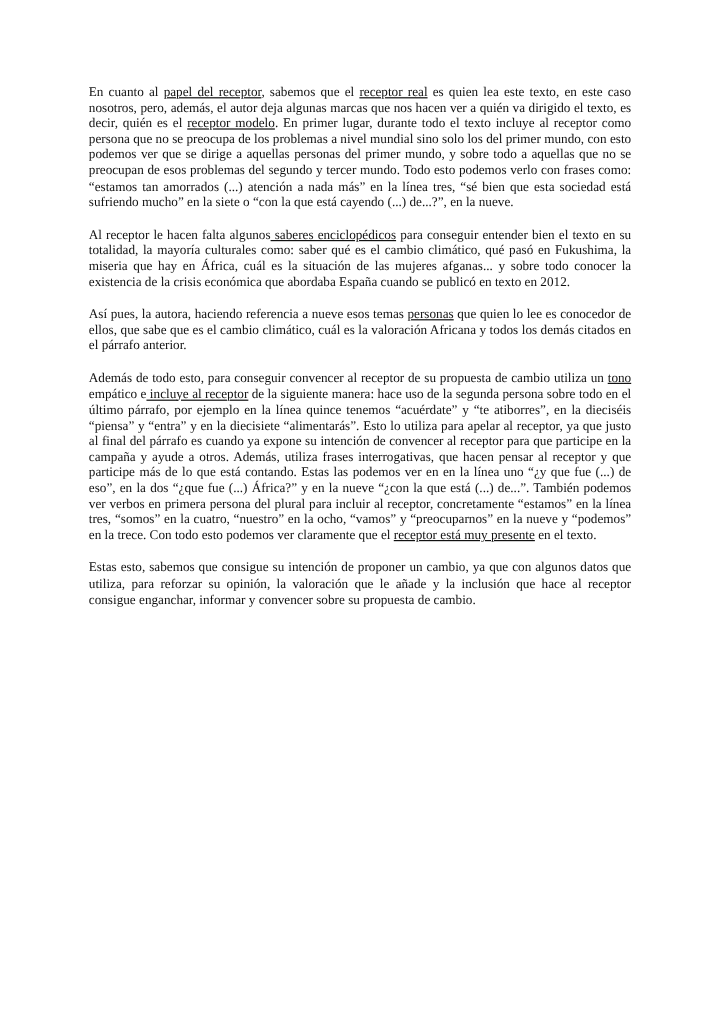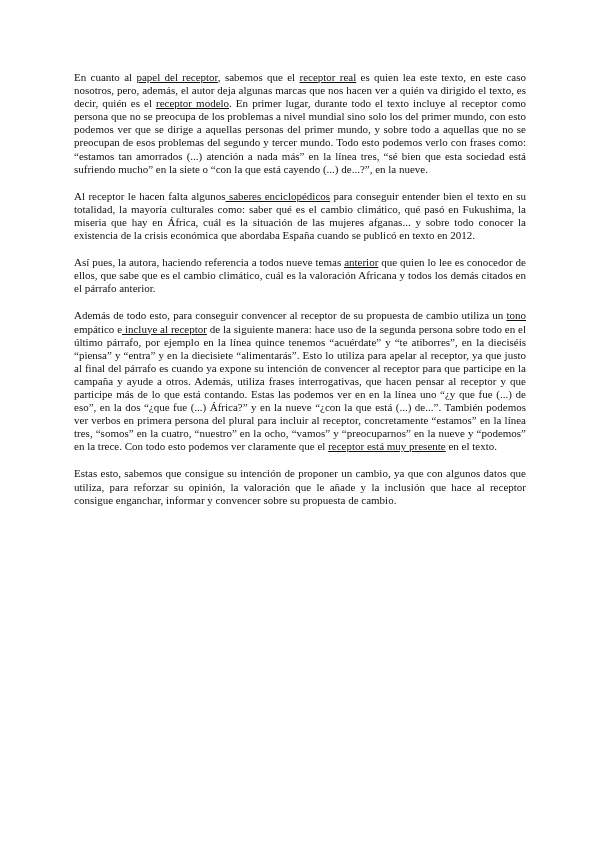--- a/index.html
+++ b/index.html
@@ -14,21 +14,21 @@
 <body>
 
 <div class="page">
   <p>
     <span>En cuanto al </span><span class="u">papel del receptor</span><span>, sabemos que el </span><span class="u">receptor real</span><span> es quien lea este texto, en este caso nosotros, pero, además, el autor deja algunas marcas que nos hacen ver a quién va dirigido el texto, es decir, quién es el </span><span class="u">receptor modelo</span><span>. En primer lugar, durante todo el texto incluye al receptor como persona que no se preocupa de los problemas a nivel mundial sino solo los del primer mundo, con esto podemos ver que se dirige a aquellas personas del primer mundo, y sobre todo a aquellas que no se preocupan de esos problemas del segundo y tercer mundo. Todo esto podemos verlo con frases como: “estamos tan amorrados (...) atención a nada más” en la línea tres, “sé bien que esta sociedad está sufriendo mucho” en la siete o “con la que está cayendo (...) de...?”, en la nueve.</span>
   </p>
   <p>
     <span>Al receptor le hacen falta algunos</span><span class="u"> saberes enciclopédicos</span><span> para conseguir entender bien el texto en su totalidad, la mayoría culturales como: saber qué es el cambio climático, qué pasó en Fukushima, la miseria que hay en África, cuál es la situación de las mujeres afganas... y sobre todo conocer la existencia de la crisis económica que abordaba España cuando se publicó en texto en 2012.</span>
   </p>
   <p>
-    <span>Así pues, la autora, haciendo referencia a todos nueve temas </span><span class="u">anterior</span><span> que quien lo lee es conocedor de ellos, que sabe que es el cambio climático, cuál es la valoración Africana y todos los demás citados en el párrafo anterior.</span>
+    <span>Así pues, la autora, haciendo referencia a nueve esos temas </span><span class="u">personas</span><span> que quien lo lee es conocedor de ellos, que sabe que es el cambio climático, cuál es la valoración Africana y todos los demás citados en el párrafo anterior.</span>
   </p>
   <p>
     <span>Además de todo esto, para conseguir convencer al receptor de su propuesta de cambio utiliza un </span><span class="u">tono</span><span> empático e</span><span class="u"> incluye al receptor</span><span> de la siguiente manera: hace uso de la segunda persona sobre todo en el último párrafo, por ejemplo en la línea quince tenemos “acuérdate” y “te atiborres”, en la dieciséis “piensa” y “entra” y en la diecisiete “alimentarás”. Esto lo utiliza para apelar al receptor, ya que justo al final del párrafo es cuando ya expone su intención de convencer al receptor para que participe en la campaña y ayude a otros. Además, utiliza frases interrogativas, que hacen pensar al receptor y que participe más de lo que está contando. Estas las podemos ver en en la línea uno “¿y que fue (...) de eso”, en la dos “¿que fue (...) África?” y en la nueve “¿con la que está (...) de...”. También podemos ver verbos en primera persona del plural para incluir al receptor, concretamente “estamos” en la línea tres, “somos” en la cuatro, “nuestro” en la ocho, “vamos” y “preocuparnos” en la nueve y “podemos” en la trece. Con todo esto podemos ver claramente que el </span><span class="u">receptor está muy presente</span><span> en el texto.</span>
   </p>
   <p>
     <span>Estas esto, sabemos que consigue su intención de proponer un cambio, ya que con algunos datos que utiliza, para reforzar su opinión, la valoración que le añade y la inclusión que hace al receptor consigue enganchar, informar y convencer sobre su propuesta de cambio.</span>
   </p>
 </div>
 
 </body></html>

